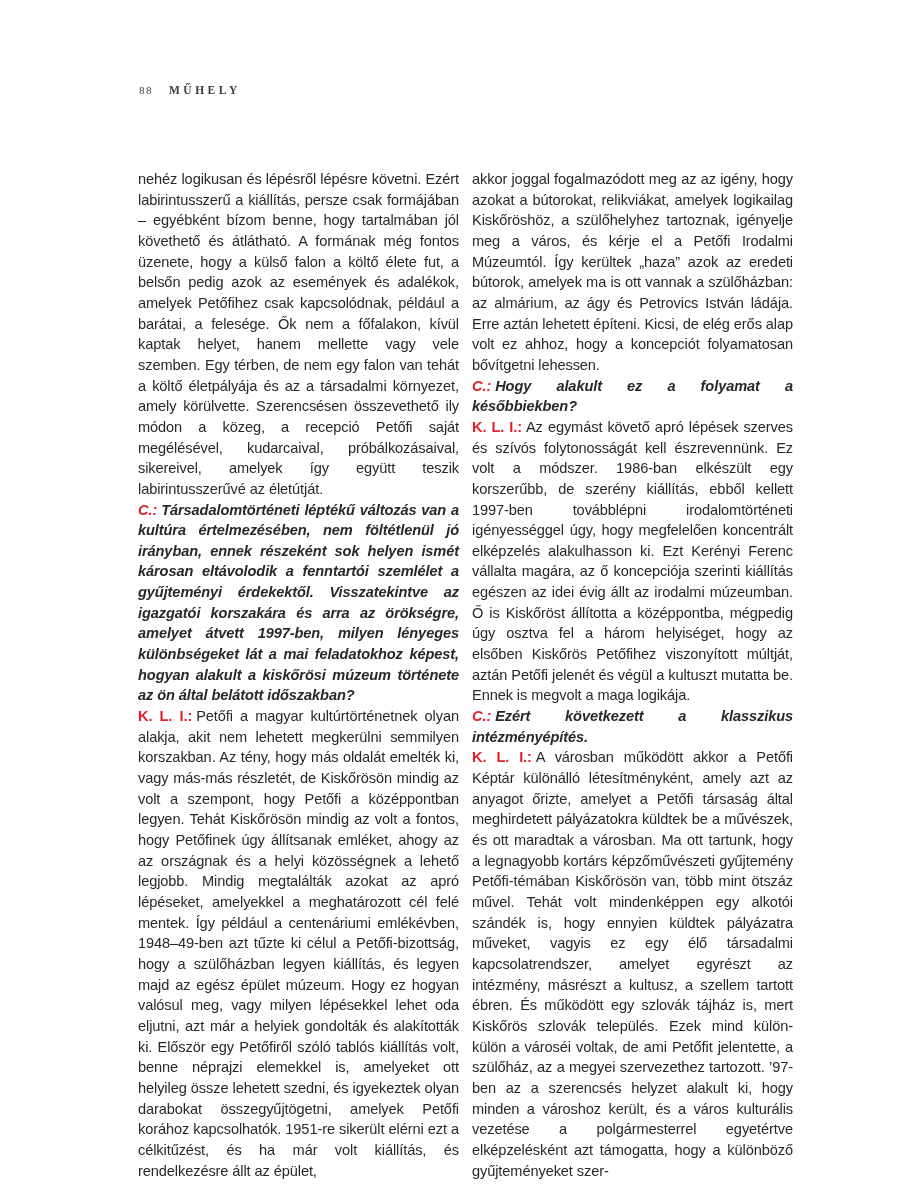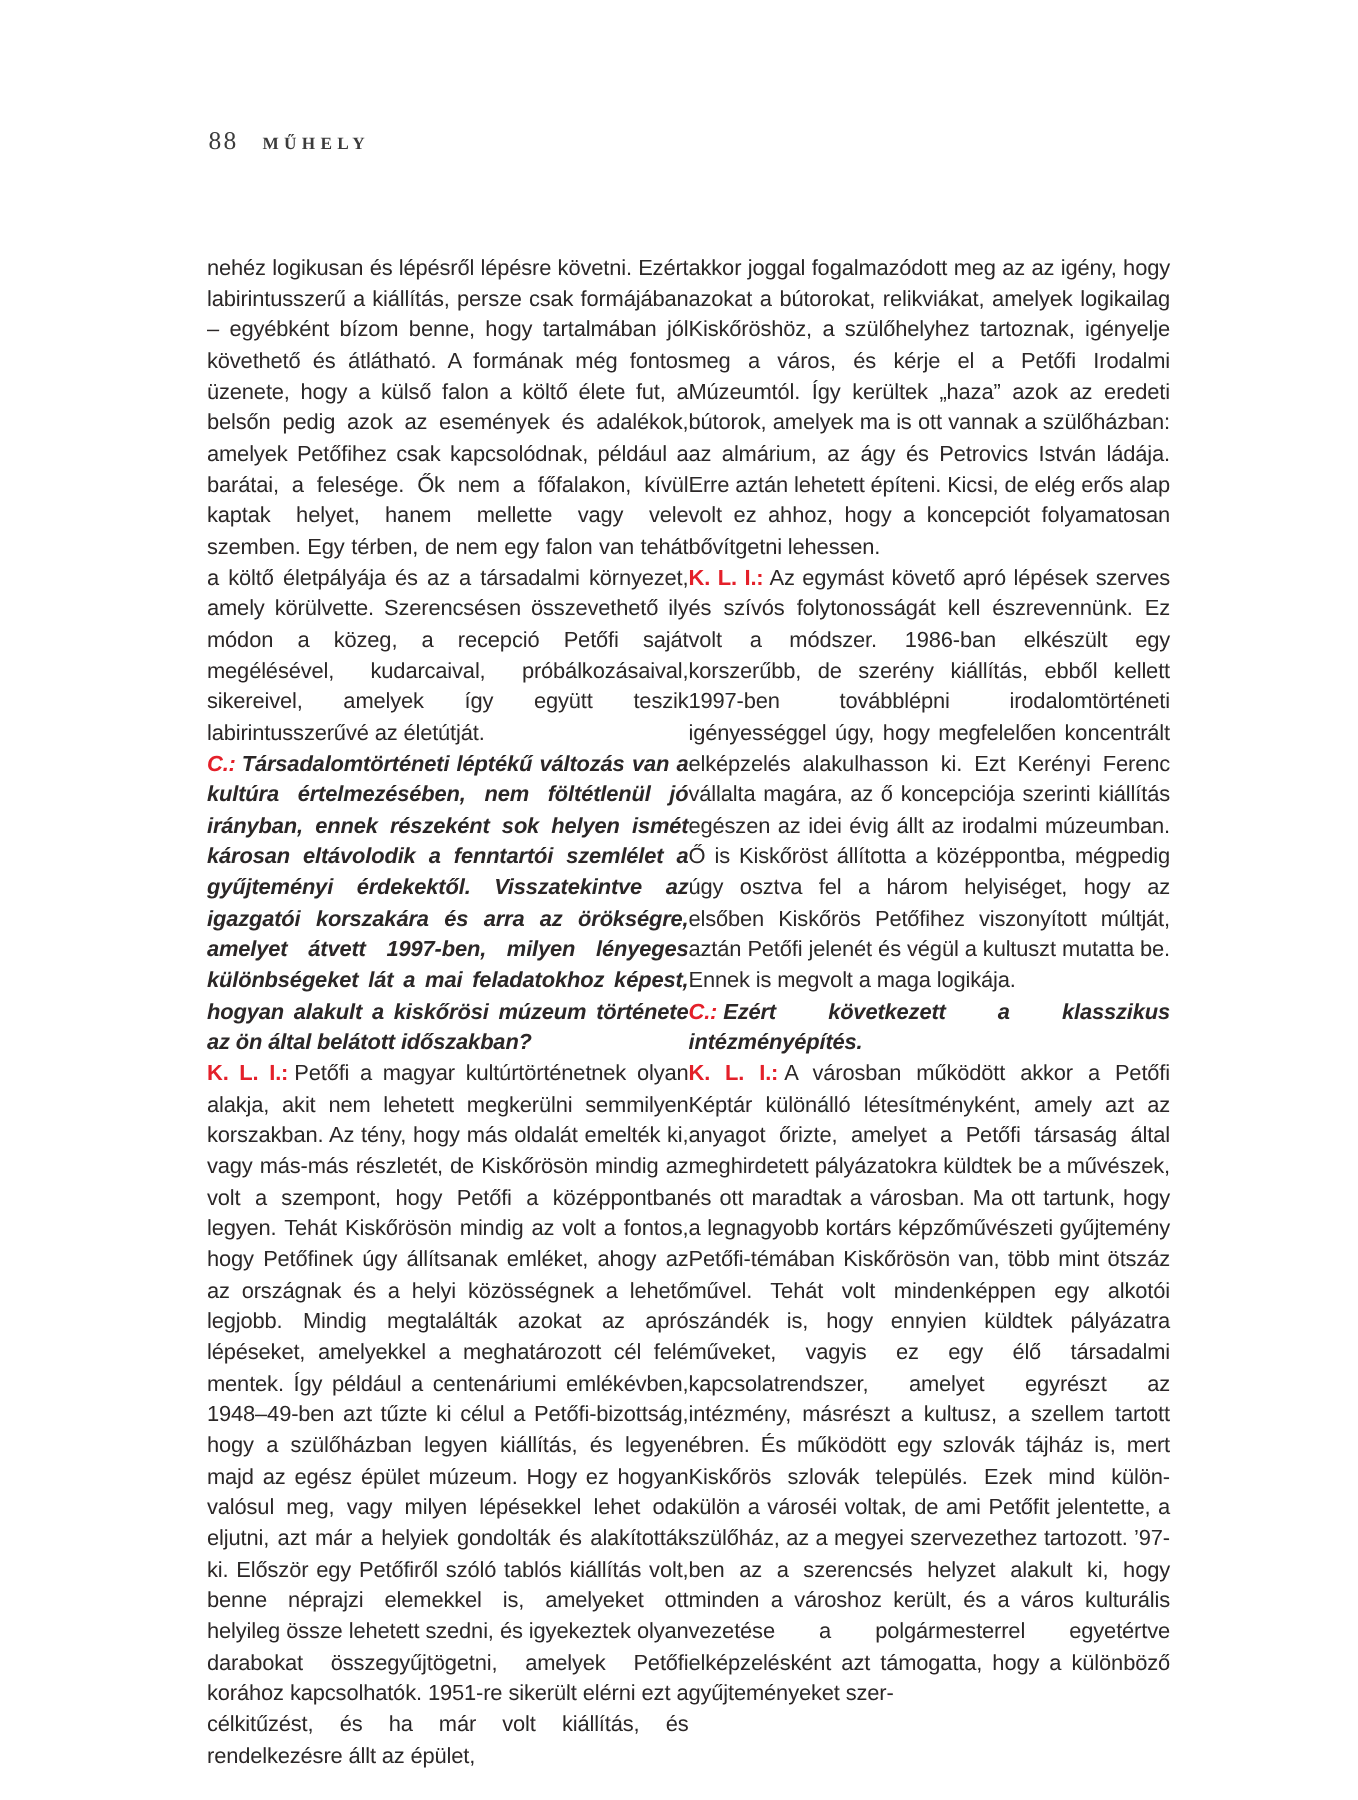--- a/index.html
+++ b/index.html
@@ -22,38 +22,38 @@
   .page-header {
     position: absolute;
     top: 84px;
     left: 139px;
     font-family: "Liberation Serif", serif;
     color: #3c3c3c;
     display: flex;
     align-items: baseline;
   }
   .page-number {
-    font-size: 17px;
+    font-size: 11px;
     letter-spacing: 1.5px;
     font-style: normal;
   }
   .section-title {
     margin-left: 16px;
     font-size: 11.5px;
     font-weight: bold;
     letter-spacing: 3.5px;
     text-transform: uppercase;
   }
   .columns {
     position: absolute;
     top: 169px;
     left: 138px;
     width: 656px;
     display: flex;
-    gap: 0;
+    gap: 13px;
   }
   .column {
     width: 321px;
     flex: 0 0 321px;
   }
   p.para {
     margin: 0;
     text-align: justify;
     font-size: 14.6px;
     line-height: 20.65px;
@@ -88,19 +88,20 @@
   </div>
 
   <div class="columns">
     <div class="column">
         <p class="para body"><span>nehéz logikusan és lépésről lépésre követni. Ezért labirintusszerű a kiállítás, persze csak formájában – egyébként bízom benne, hogy tartalmában jól követhető és átlátható. A formának még fontos üzenete, hogy a külső falon a költő élete fut, a belsőn pedig azok az események és adalékok, amelyek Petőfihez csak kapcsolódnak, például a barátai, a felesége. Ők nem a főfalakon, kívül kaptak helyet, hanem mellette vagy vele szemben. Egy térben, de nem egy falon van tehát a költő életpályája és az a társadalmi környezet, amely körülvette. Szerencsésen összevethető ily módon a közeg, a recepció Petőfi saját megélésével, kudarcaival, próbálkozásaival, sikereivel, amelyek így együtt teszik labirintusszerűvé az életútját.</span></p>
         <p class="para question"><span class="label" style="color: rgb(228, 32, 42);">C.:</span><span>Társadalomtörténeti léptékű változás van a kultúra értelmezésében, nem föltétlenül jó irányban, ennek részeként sok helyen ismét károsan eltávolodik a fenntartói szemlélet a gyűjteményi érdekektől. Visszatekintve az igazgatói korszakára és arra az örökségre, amelyet átvett 1997-ben, milyen lényeges különbségeket lát a mai feladatokhoz képest, hogyan alakult a kiskőrösi múzeum története az ön által belátott időszakban?</span></p>
         <p class="para answer"><span class="label" style="color: rgb(228, 32, 42);">K. L. I.:</span><span>Petőfi a magyar kultúrtörténetnek olyan alakja, akit nem lehetett megkerülni semmilyen korszakban. Az tény, hogy más oldalát emelték ki, vagy más-más részletét, de Kiskőrösön mindig az volt a szempont, hogy Petőfi a középpontban legyen. Tehát Kiskőrösön mindig az volt a fontos, hogy Petőfinek úgy állítsanak emléket, ahogy az az országnak és a helyi közösségnek a lehető legjobb. Mindig megtalálták azokat az apró lépéseket, amelyekkel a meghatározott cél felé mentek. Így például a centenáriumi emlékévben, 1948–49-ben azt tűzte ki célul a Petőfi-bizottság, hogy a szülőházban legyen kiállítás, és legyen majd az egész épület múzeum. Hogy ez hogyan valósul meg, vagy milyen lépésekkel lehet oda eljutni, azt már a helyiek gondolták és alakították ki. Először egy Petőfiről szóló tablós kiállítás volt, benne néprajzi elemekkel is, amelyeket ott helyileg össze lehetett szedni, és igyekeztek olyan darabokat összegyűjtögetni, amelyek Petőfi korához kapcsolhatók. 1951-re sikerült elérni ezt a célkitűzést, és ha már volt kiállítás, és rendelkezésre állt az épület,</span></p>
       </div>
     <div class="column">
         <p class="para body"><span>akkor joggal fogalmazódott meg az az igény, hogy azokat a bútorokat, relikviákat, amelyek logikailag Kiskőröshöz, a szülőhelyhez tartoznak, igényelje meg a város, és kérje el a Petőfi Irodalmi Múzeumtól. Így kerültek „haza” azok az eredeti bútorok, amelyek ma is ott vannak a szülőházban: az almárium, az ágy és Petrovics István ládája. Erre aztán lehetett építeni. Kicsi, de elég erős alap volt ez ahhoz, hogy a koncepciót folyamatosan bővítgetni lehessen.</span></p>
+        <p class="para question"><span class="label" style="color: rgb(228, 32, 42);">C.:</span><span>Hogy alakult ez a folyamat a későbbiekben?</span></p>
         <p class="para answer"><span class="label" style="color: rgb(228, 32, 42);">K. L. I.:</span><span>Az egymást követő apró lépések szerves és szívós folytonosságát kell észrevennünk. Ez volt a módszer. 1986-ban elkészült egy korszerűbb, de szerény kiállítás, ebből kellett 1997-ben továbblépni irodalomtörténeti igényességgel úgy, hogy megfelelően koncentrált elképzelés alakulhasson ki. Ezt Kerényi Ferenc vállalta magára, az ő koncepciója szerinti kiállítás egészen az idei évig állt az irodalmi múzeumban. Ő is Kiskőröst állította a középpontba, mégpedig úgy osztva fel a három helyiséget, hogy az elsőben Kiskőrös Petőfihez viszonyított múltját, aztán Petőfi jelenét és végül a kultuszt mutatta be. Ennek is megvolt a maga logikája.</span></p>
         <p class="para question"><span class="label" style="color: rgb(228, 32, 42);">C.:</span><span>Ezért következett a klasszikus intézményépítés.</span></p>
         <p class="para answer"><span class="label" style="color: rgb(228, 32, 42);">K. L. I.:</span><span>A városban működött akkor a Petőfi Képtár különálló létesítményként, amely azt az anyagot őrizte, amelyet a Petőfi társaság által meghirdetett pályázatokra küldtek be a művészek, és ott maradtak a városban. Ma ott tartunk, hogy a legnagyobb kortárs képzőművészeti gyűjtemény Petőfi-témában Kiskőrösön van, több mint ötszáz művel. Tehát volt mindenképpen egy alkotói szándék is, hogy ennyien küldtek pályázatra műveket, vagyis ez egy élő társadalmi kapcsolatrendszer, amelyet egyrészt az intézmény, másrészt a kultusz, a szellem tartott ébren. És működött egy szlovák tájház is, mert Kiskőrös szlovák település. Ezek mind külön-külön a városéi voltak, de ami Petőfit jelentette, a szülőház, az a megyei szervezethez tartozott. ’97-ben az a szerencsés helyzet alakult ki, hogy minden a városhoz került, és a város kulturális vezetése a polgármesterrel egyetértve elképzelésként azt támogatta, hogy a különböző gyűjteményeket szer-</span></p>
       </div>
   </div>
 
 </div>
 
 </body></html>

